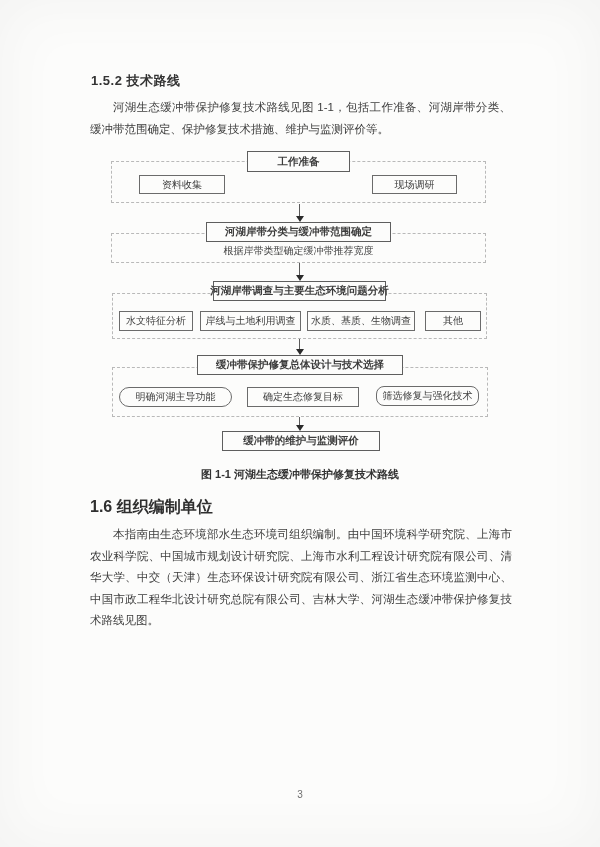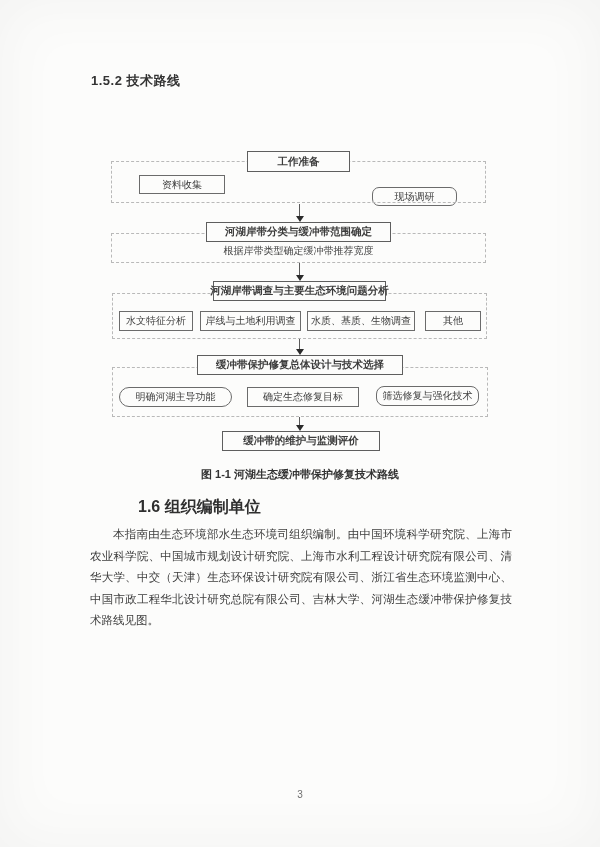--- a/index.html
+++ b/index.html
@@ -49,45 +49,46 @@
     width:0; height:0;
     border-left:4px solid transparent; border-right:4px solid transparent;
     border-top:6px solid #2b2b2b;
   }
   .caption {
     position:absolute; left:0; top:467px; width:600px;
     text-align:center; font-weight:bold; font-size:11px; color:#333;
   }
   .h16 {
     position:absolute; left:90px; top:497px;
-    font-size:16px; font-weight:bold; color:#2f2f2f;margin-left:48px;
+    font-size:16px; font-weight:bold; color:#2f2f2f;
   }
   .p16 {
     position:absolute; left:90px; top:524px; width:422px;
     font-size:11.5px; line-height:21.5px;
     text-align:justify; text-indent:2em; color:#3d3d3d;
   }
   .pagenum {
     position:absolute; left:0; top:789px; width:600px;
     text-align:center; font-size:10px; color:#6f6f6f;
   }
 </style>
 </head>
 <body>
 
 <div class="page">
 
   <div class="h152">1.5.2 技术路线</div>
+  <div class="p152">河湖生态缓冲带保护修复技术路线见图 1-1，包括工作准备、河湖岸带分类、缓冲带范围确定、保护修复技术措施、维护与监测评价等。</div>
 
   <div class="flowchart">
 
     <div class="dashed" style="left:111px; top:161px; width:375px; height:42px;"></div>
     <div class="fcbox title" style="left:247px; top:151px; width:103px; height:21px;">工作准备</div>
     <div class="fcbox" style="left:139px; top:175px; width:86px; height:19px;">资料收集</div>
-    <div class="fcbox" style="left:372px; top:187px; width:85px; height:19px;border-radius:7px;">现场调研</div>
+    <div class="fcbox" style="left:372px; top:175px; width:85px; height:19px;">现场调研</div>
 
     <div class="arrow" style="left:295px; top:204px; height:18px;">
         <span class="shaft"></span>
         <span class="head"></span>
       </div>
 
     <div class="dashed" style="left:111px; top:233px; width:375px; height:30px;"></div>
     <div class="fcbox title" style="left:206px; top:222px; width:185px; height:20px;">河湖岸带分类与缓冲带范围确定</div>
     <div class="fcnote" style="left:111px; top:244px; width:375px;">根据岸带类型确定缓冲带推荐宽度</div>
 

